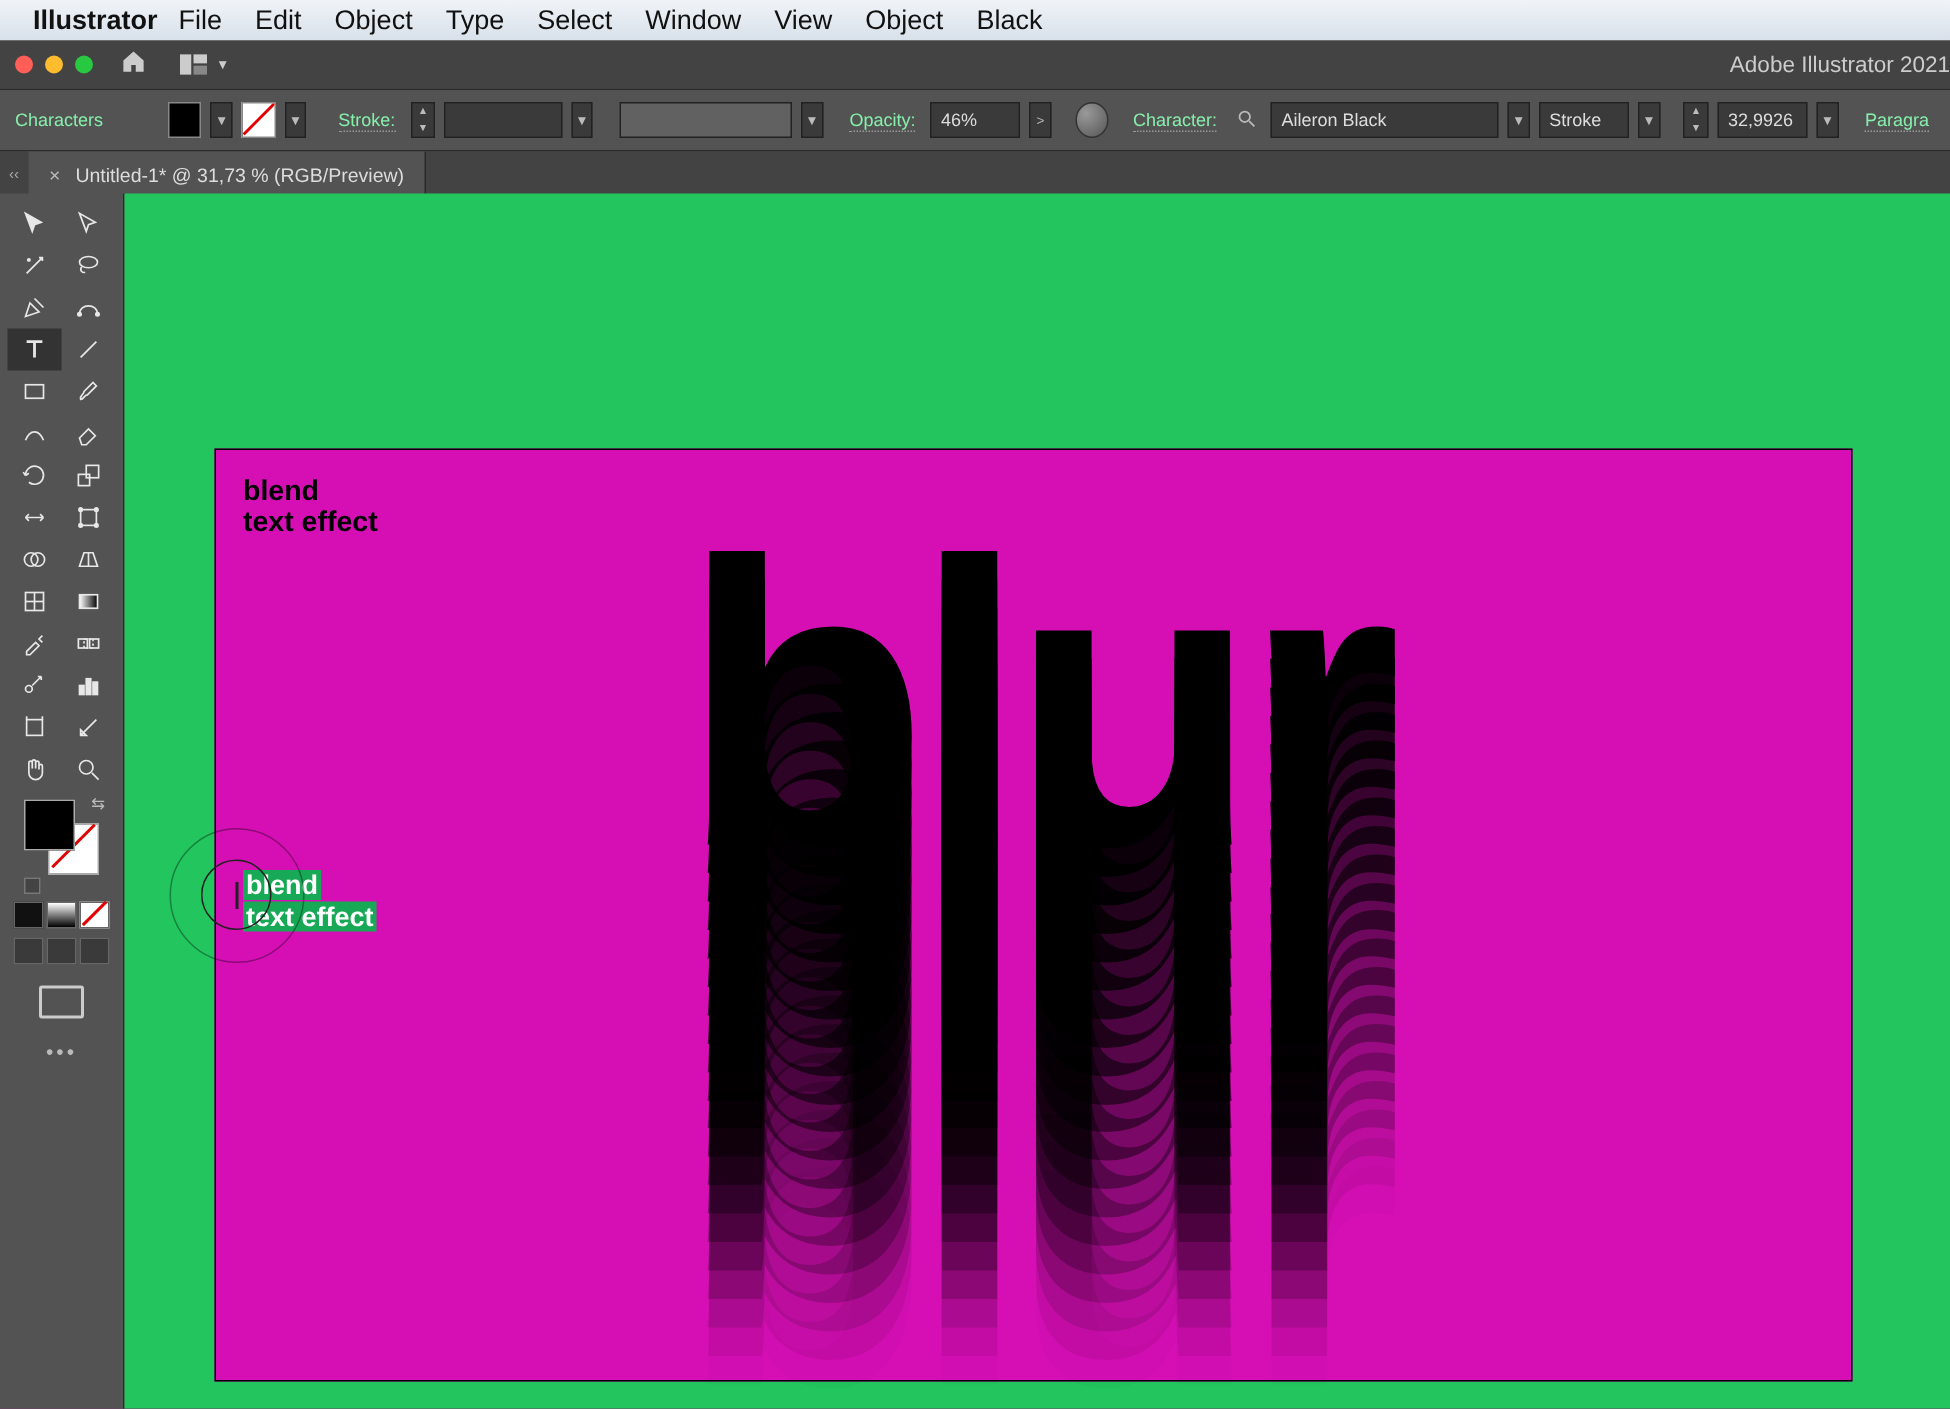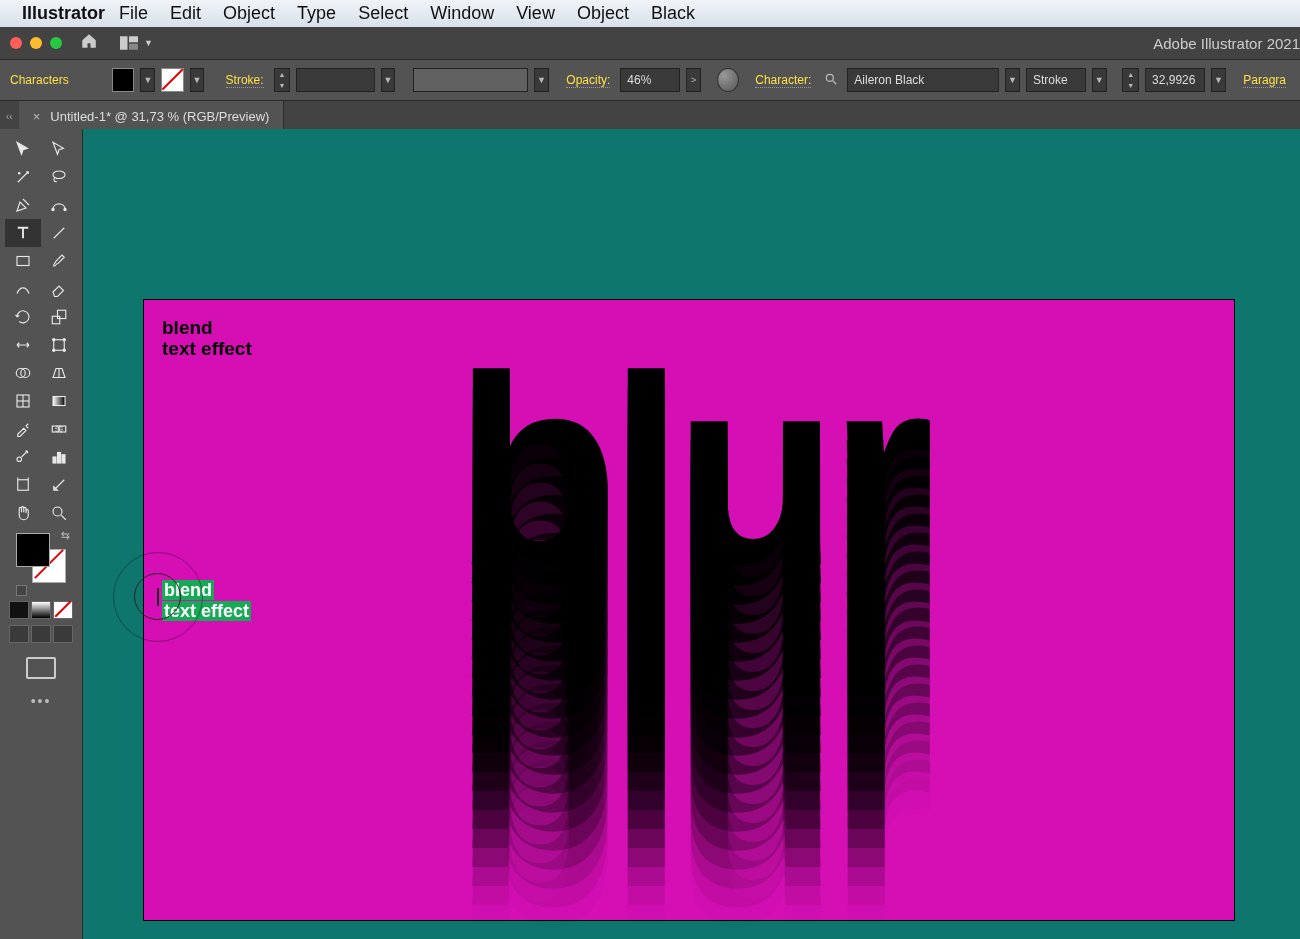--- a/index.html
+++ b/index.html
@@ -11,21 +11,21 @@
 
 .titlebar{height:32px;background:#434343;display:flex;align-items:center;position:relative}
 .traffic{display:flex;gap:8px;margin-left:10px}
 .tl{width:12px;height:12px;border-radius:50%}
 .tl.r{background:#ff5f57}.tl.y{background:#febc2e}.tl.g{background:#28c840}
 .home-icon{margin-left:18px;color:#ccc;font-size:16px}
 .panel-icon{margin-left:22px;color:#ccc;font-size:14px;display:flex;align-items:center;gap:6px}
 .app-title{position:absolute;left:0;right:0;text-align:right;color:#ccc;font-size:15px;pointer-events:none}
 
 .ctrlbar{height:40px;background:#535353;border-top:1px solid #2a2a2a;border-bottom:1px solid #2a2a2a;display:flex;align-items:center;font-size:12px;color:#ddd;padding:0 10px;gap:6px}
-.ctrlbar .label{margin-right:4px;color:#fde047}
+.ctrlbar .label{margin-right:4px;color:#86efac}
 .ctrlbar .ulabel{border-bottom:1px dotted #999}
 .swatch{width:22px;height:22px;border:1px solid #888}
 .swatch.black{background:#000}
 .swatch.nostroke{background:#fff;position:relative;overflow:hidden}
 .swatch.nostroke:after{content:"";position:absolute;left:-4px;top:9px;width:30px;height:2px;background:#e30000;transform:rotate(-45deg)}
 .dd{width:14px;height:22px;background:#3a3a3a;border:1px solid #222;display:flex;align-items:center;justify-content:center;color:#bbb;font-size:9px}
 .stepper{width:16px;height:22px;background:#3a3a3a;border:1px solid #222;display:flex;flex-direction:column}
 .stepper span{flex:1;display:flex;align-items:center;justify-content:center;font-size:7px;color:#bbb}
 .field{height:22px;background:#3a3a3a;border:1px solid #222;color:#ddd;padding:0 6px;display:flex;align-items:center}
 .field.w60{width:50px}.field.w70{width:70px}.field.w110{width:110px}.field.w150{width:150px}
@@ -53,21 +53,21 @@
 .tinyboxes{position:absolute;left:0;bottom:-13px;display:flex;gap:1px}
 .tinyboxes span{width:9px;height:9px;border:1px solid #777;background:#444}
 .mode-row{margin-top:18px;display:flex;gap:2px}
 .mode-row span{width:18px;height:16px;border:1px solid #666;background:#3a3a3a;position:relative}
 .mode-row span.ns:after{content:"";position:absolute;left:-2px;top:6px;width:22px;height:2px;background:#e30000;transform:rotate(-45deg)}
 .draw-row{margin-top:6px;display:flex;gap:2px}
 .draw-row span{width:18px;height:16px;background:#3a3a3a;border:1px solid #666}
 .screen-icon{margin-top:14px;width:26px;height:18px;border:2px solid #ccc;border-radius:2px;position:relative}
 .dots3{margin-top:14px;color:#bbb;letter-spacing:2px;font-size:14px}
 
-.canvas-wrap{flex:1;background:#0f766e;position:relative;overflow:hidden}
+.canvas-wrap{flex:1;background:#22c55e;position:relative;overflow:hidden}
 .artboard{position:absolute;left:60px;top:170px;width:1090px;height:620px;background:#d60fb5;border:1px solid #000}
 .small-label{position:absolute;left:18px;top:18px;font-weight:900;font-size:19px;color:#000;line-height:1.1}
 .selected-label{position:absolute;left:18px;top:280px;font-weight:900;font-size:18px;color:#fff;line-height:1.15}
 .selected-label span{background:#18a957;padding:0 2px}
 .cursor-ring{position:absolute;left:-10px;top:273px;width:45px;height:45px;border:1px solid #222;border-radius:50%;pointer-events:none}
 .cursor-ring:after{content:"";position:absolute;left:-22px;top:-22px;width:88px;height:88px;border:1px solid rgba(0,0,0,.35);border-radius:50%}
 .ibeam{position:absolute;left:13px;top:288px;width:2px;height:18px;background:#222}
 .blur-stack{position:absolute;left:310px;top:36px;width:520px;height:590px}
 .blur-word{position:absolute;left:0;width:100%;text-align:left;font-weight:900;font-size:270px;letter-spacing:-10px;font-family:Arial,Helvetica,sans-serif;line-height:1}
 </style>

